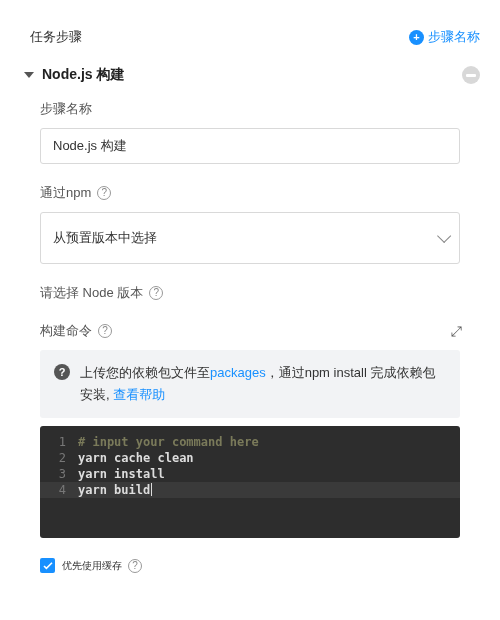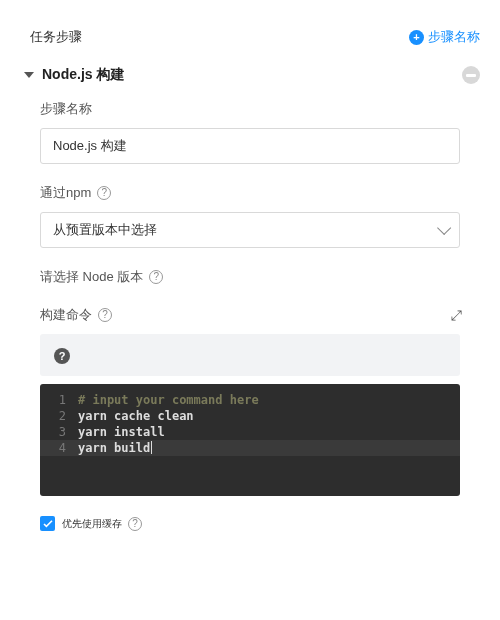--- a/index.html
+++ b/index.html
@@ -12,21 +12,21 @@
     .section-head-left { display: flex; align-items: center; }
     .caret { width: 0; height: 0; border-top: 5px solid transparent; border-bottom: 5px solid transparent; border-left: 6px solid #555; transform: rotate(90deg); margin-right: 10px; cursor: pointer; }
     .section-title { font-size: 14px; font-weight: 600; color: #222; }
     .section-toggle { width: 18px; height: 18px; border-radius: 50%; background: #d8d8d8; cursor: pointer; position: relative; }
     .section-toggle::after { content: ""; position: absolute; left: 4px; top: 7.5px; width: 10px; height: 3px; background: #fff; border-radius: 1px; }
     .body { padding: 4px 40px 20px 40px; }
     .field { margin-bottom: 20px; }
     .field-label { display: flex; align-items: center; margin-bottom: 10px; font-size: 13px; color: #555; }
     .help-icon { width: 14px; height: 14px; border: 1px solid #999; border-radius: 50%; display: inline-flex; align-items: center; justify-content: center; font-size: 10px; color: #888; margin-left: 6px; cursor: pointer; line-height: 1; }
     .text-input { width: 100%; height: 36px; border: 1px solid #d9d9d9; border-radius: 3px; padding: 0 12px; font-size: 13px; color: #333; outline: none; }
-    .select { width: 100%; height: 36px; border: 1px solid #d9d9d9; border-radius: 3px; padding: 0 12px; display: flex; align-items: center; justify-content: space-between; cursor: pointer; background: #fff; }
+    .select { width: 100%; height: 52px; border: 1px solid #d9d9d9; border-radius: 3px; padding: 0 12px; display: flex; align-items: center; justify-content: space-between; cursor: pointer; background: #fff; }
     .select-value { color: #333; font-size: 13px; }
     .chevron-down { width: 10px; height: 10px; border-right: 1.5px solid #888; border-bottom: 1.5px solid #888; transform: rotate(45deg) translateY(-3px); }
     .input-with-clear { position: relative; }
     .clear-btn { position: absolute; right: 10px; top: 50%; transform: translateY(-50%); width: 16px; height: 16px; border-radius: 50%; background: #bbb; color: #fff; display: flex; align-items: center; justify-content: center; font-size: 10px; cursor: pointer; line-height: 1; }
     .label-row { display: flex; align-items: center; justify-content: space-between; margin-bottom: 10px; gap: 48px; }
     .expand-icon { cursor: pointer; font-size: 14px; color: #555; letter-spacing: -2px; }
     .tip-box { background: #f2f3f5; border-radius: 3px; padding: 12px 14px; display: flex; align-items: flex-start; margin-bottom: 8px; }
     .tip-q { width: 16px; height: 16px; border-radius: 50%; background: #555; color: #fff; font-size: 11px; font-weight: bold; display: flex; align-items: center; justify-content: center; flex-shrink: 0; margin-right: 10px; margin-top: 2px; }
     .tip-text { font-size: 13px; color: #333; line-height: 1.7; }
     .tip-text a { color: #1890ff; text-decoration: none; cursor: pointer; }
@@ -90,20 +90,23 @@
     <div class="label-row">
       <div class="field-label" style="margin-bottom:0;">
         <span>构建命令</span>
         <span class="help-icon">?</span>
       </div>
       <span class="expand-icon">⤢</span>
     </div>
 
     <div class="tip-box">
       <div class="tip-q">?</div>
+      <div class="tip-text">
+        <span>上传您的依赖包文件至</span><a>packages</a><span>，通过npm install 完成依赖包安装,  </span><a>查看帮助</a>
+      </div>
     </div>
 
     <div class="code-block" id="code-block">
         <div class="code-line">
           <span class="line-no">1</span>
           <span class="line-text comment"># input your command here</span>
         </div>
         <div class="code-line">
           <span class="line-no">2</span>
           <span class="line-text">yarn cache clean</span>

